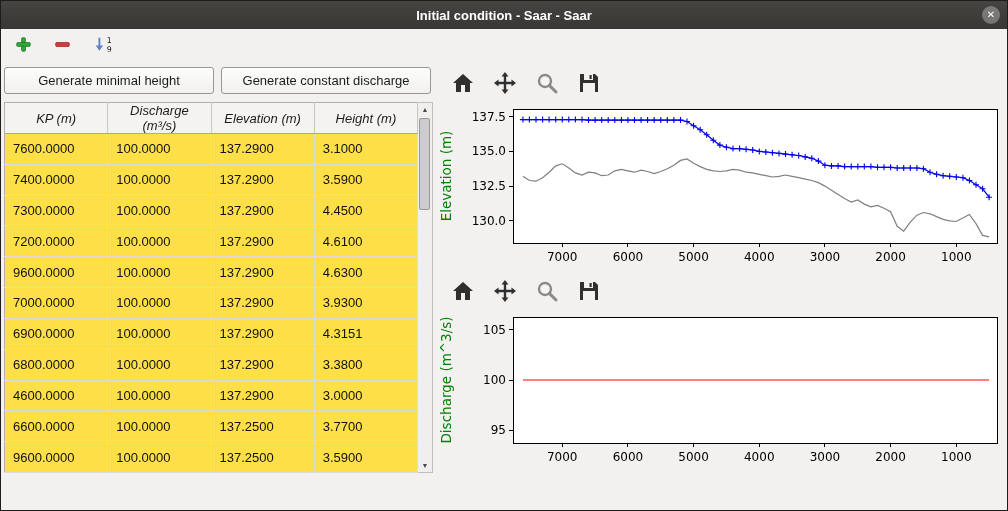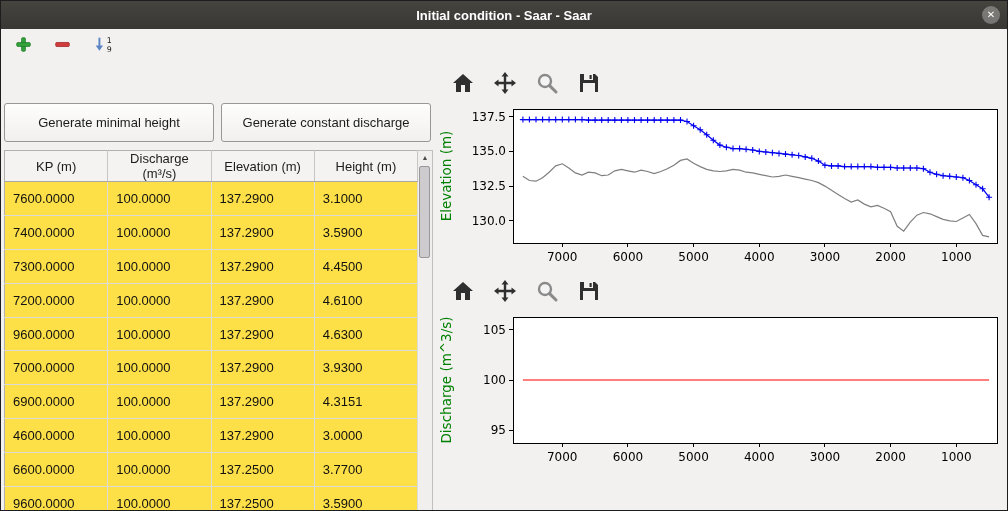--- a/index.html
+++ b/index.html
@@ -36,34 +36,34 @@
   .tool { display:inline-flex; align-items:center; justify-content:center; }
 
   
   .content { display:flex; height:451px; }
   .left-panel { width:434px; flex:0 0 434px; }
   .right-panel { flex:1; padding:8px 2px 0 0; }
 
   
   .btn-row { display:flex; gap:7px; margin:8px 4px 8px 3px; }
   .btn-row button {
-    flex:1; height:39px;
+    flex:1; height:27px;
     background:linear-gradient(#fdfdfc,#f1f0ee);
     border:1px solid #999793; border-radius:3px;
-    font-size:13px; color:#1c1c1c; font-family:inherit;margin-top:36px;
+    font-size:13px; color:#1c1c1c; font-family:inherit;
   }
 
   
   .table-area { display:flex; margin-left:3px; }
   table.kp-table { border-collapse:collapse; width:414px; table-layout:fixed;
     border:1px solid #b2b0ad; background:#fff; }
   table.kp-table th {
     height:22px; background:#f4f3f1; font-weight:normal; font-size:13px;
     border-right:1px solid #c8c6c3; border-bottom:1px solid #aaa8a5;
-    text-align:center; color:#1c1c1c; padding:0 4px;
+    text-align:center; color:#1c1c1c; padding:0 4px;font-style:italic;
   }
   table.kp-table td {
     height:28px; font-size:13px; color:#111;
     border-right:1px solid #dddbd8; border-bottom:1px solid #dddbd8;
     padding:0 8px; background:#fde047; white-space:nowrap;
   }
 
   
   .vscroll {
     width:15px; height:371px; background:#f1efed;
@@ -174,20 +174,26 @@
                 <td>7000.0000</td>
                 <td>100.0000</td>
                 <td>137.2900</td>
                 <td>3.9300</td>
               </tr>
               <tr>
                 <td>6900.0000</td>
                 <td>100.0000</td>
                 <td>137.2900</td>
                 <td>4.3151</td>
+              </tr>
+              <tr>
+                <td>6800.0000</td>
+                <td>100.0000</td>
+                <td>137.2900</td>
+                <td>3.3800</td>
               </tr>
               <tr>
                 <td>4600.0000</td>
                 <td>100.0000</td>
                 <td>137.2900</td>
                 <td>3.0000</td>
               </tr>
               <tr>
                 <td>6600.0000</td>
                 <td>100.0000</td>

